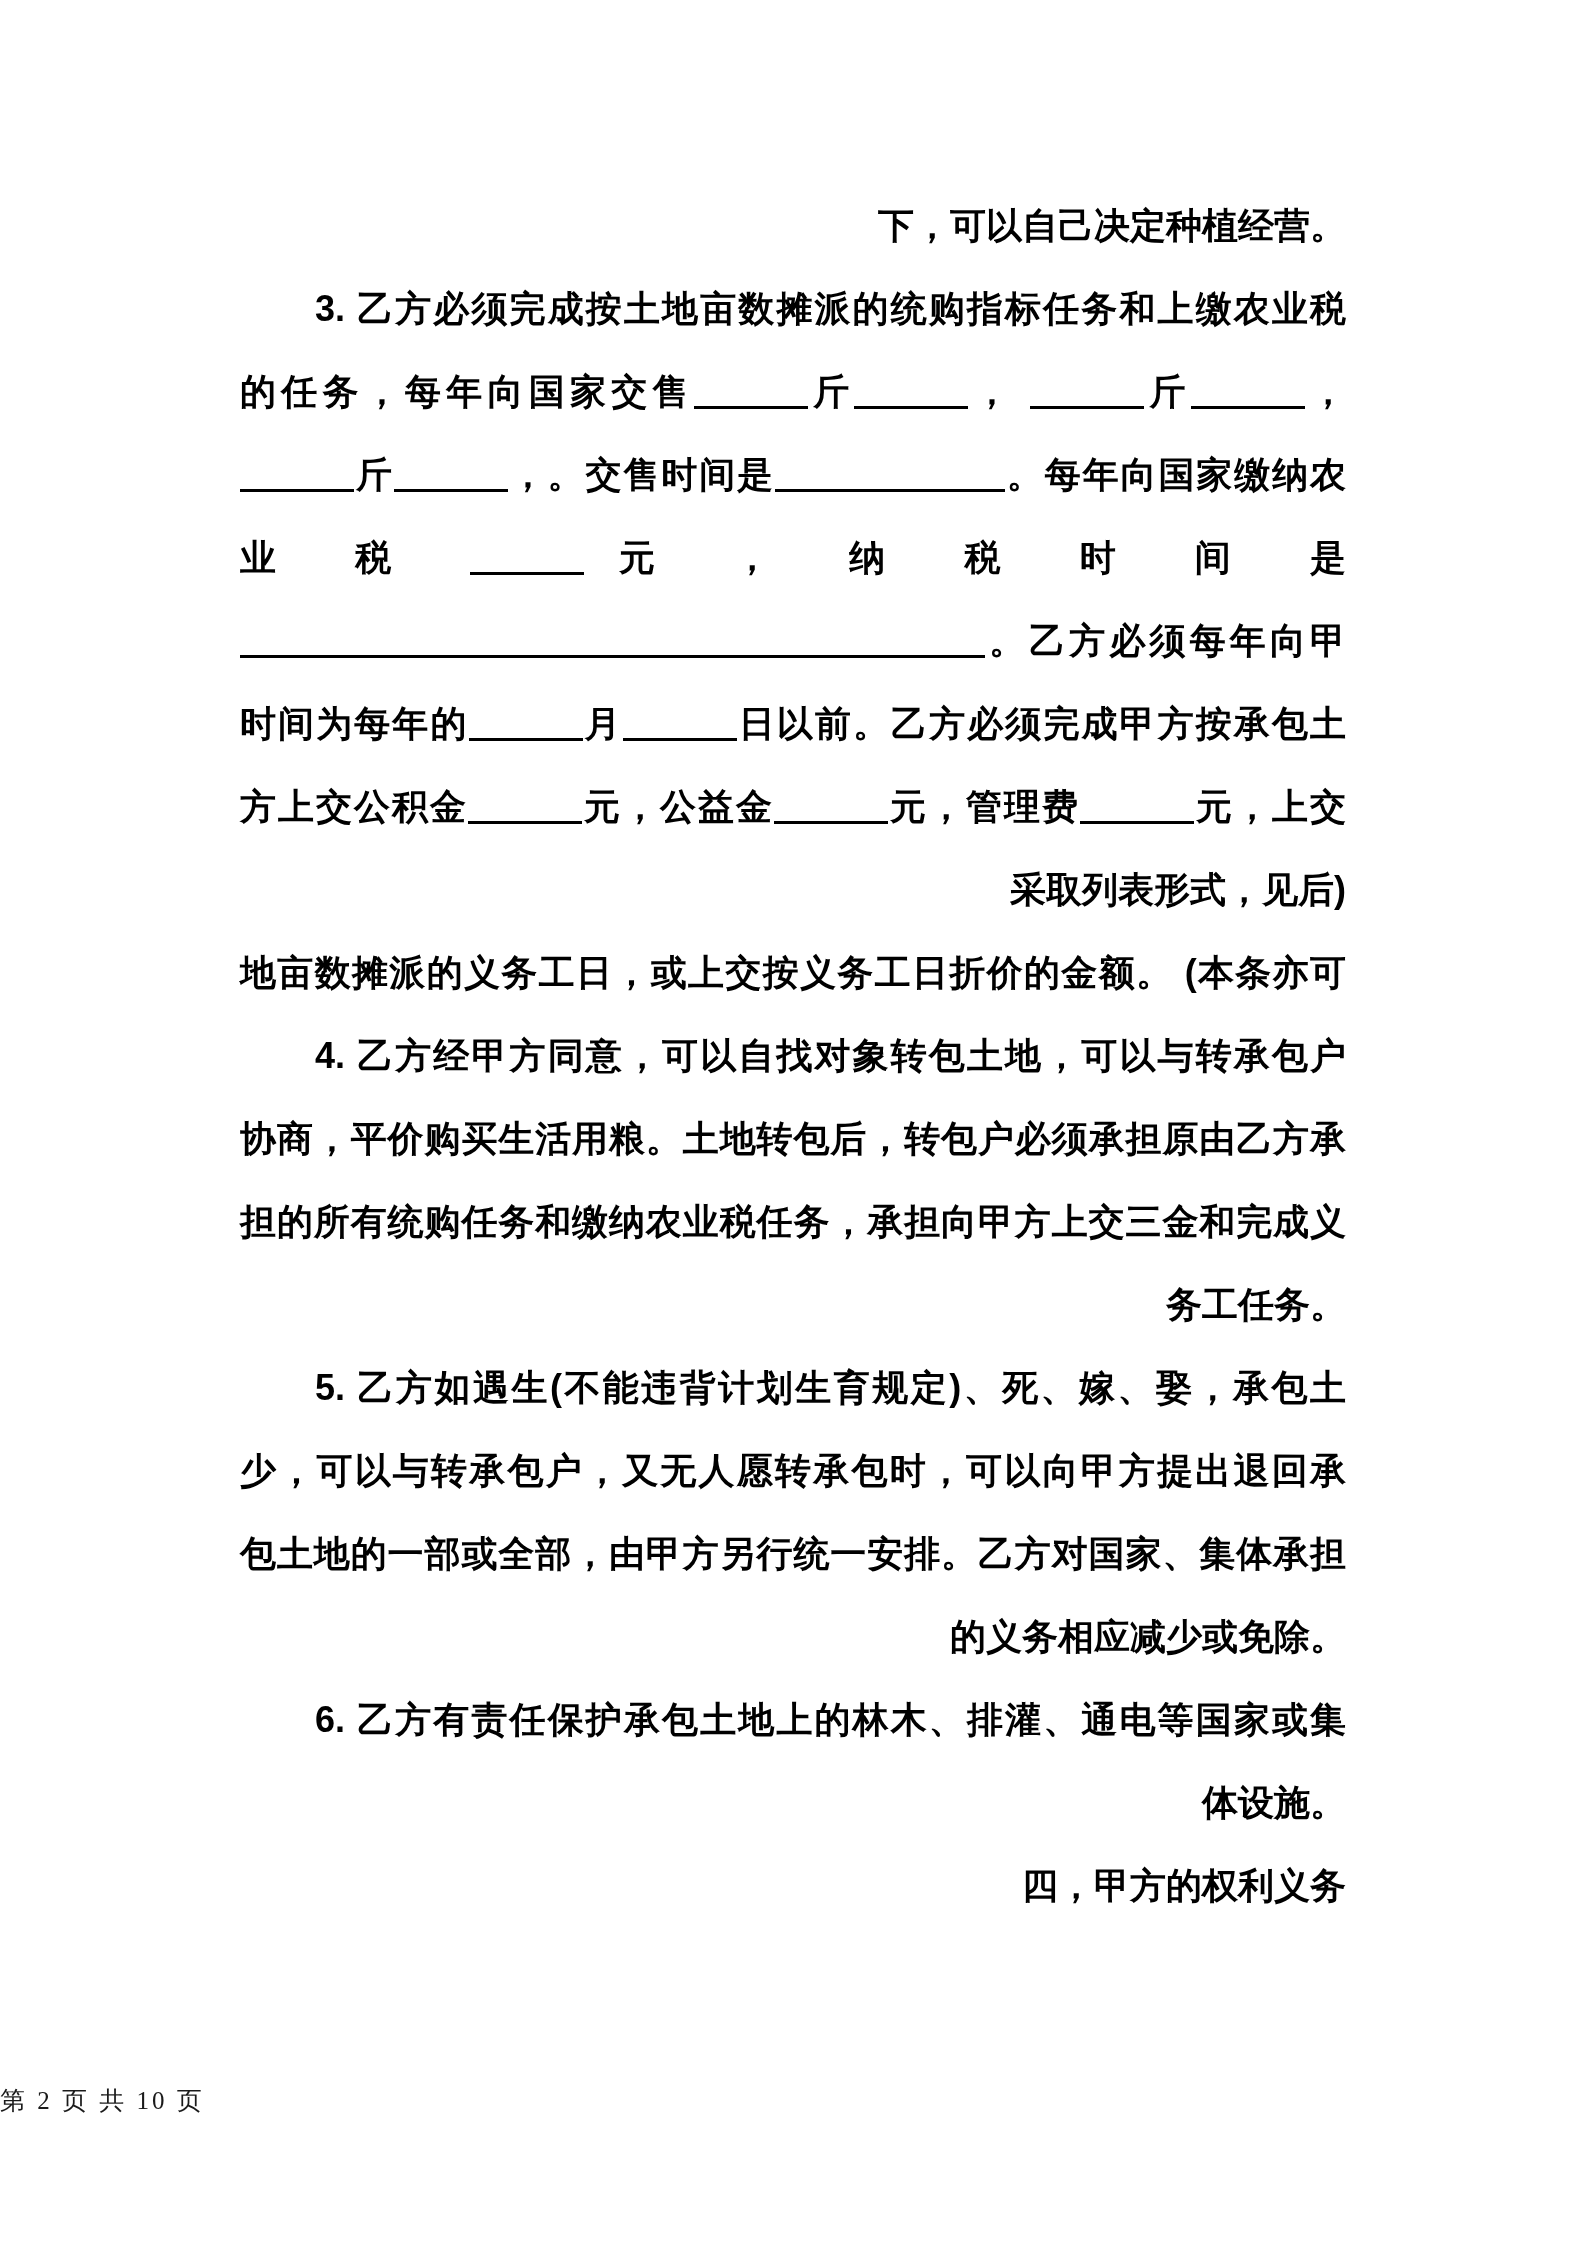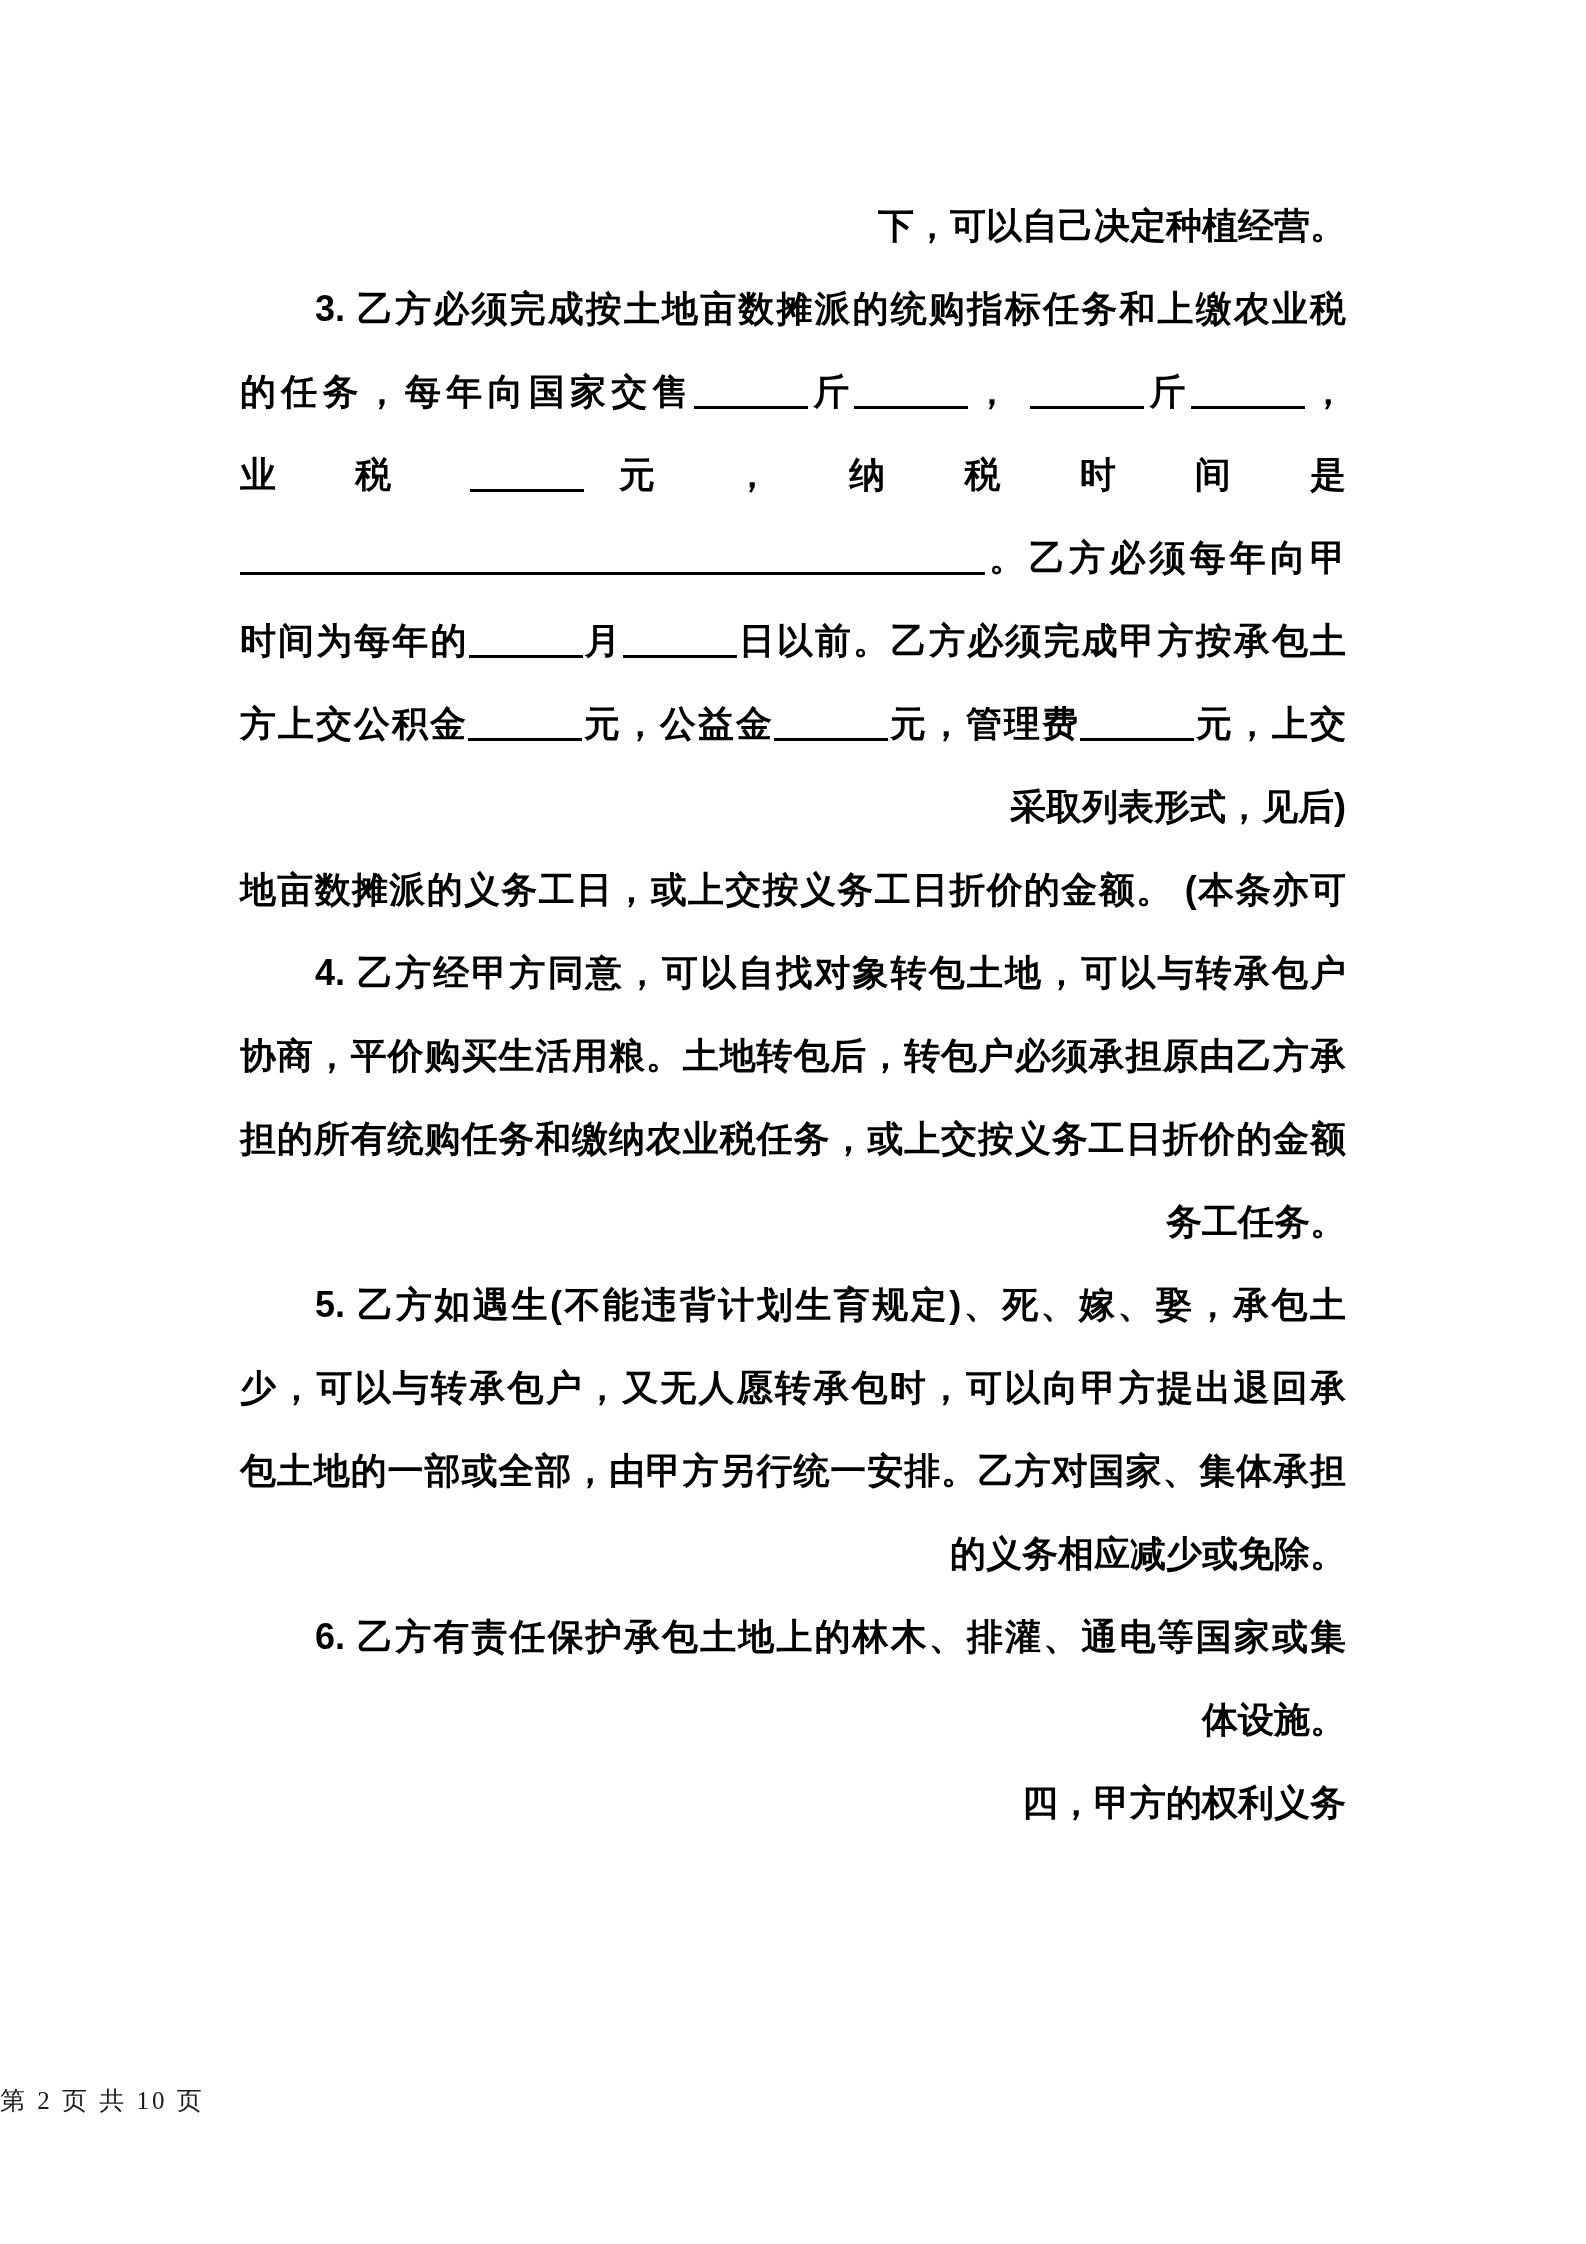--- a/index.html
+++ b/index.html
@@ -52,29 +52,30 @@
     color: #1a1a1a;
   }
 </style>
 </head>
 <body>
 
 <div class="doc">
   <div class="line"><span>下，可以自己决定种植经营。</span></div>
   <div class="line j ind"><span>3. 乙方必须完成按土地亩数摊派的统购指标任务和上缴农业税</span></div>
   <div class="line j"><span>的任务，每年向国家交售</span><span class="blank" style="width: 114px;"></span><span>斤</span><span class="blank" style="width: 114px;"></span><span>， </span><span class="blank" style="width: 114px;"></span><span>斤</span><span class="blank" style="width: 114px;"></span><span>，</span></div>
+  <div class="line j"><span class="blank" style="width: 114px;"></span><span>斤</span><span class="blank" style="width: 114px;"></span><span>，。交售时间是</span><span class="blank" style="width: 230px;"></span><span>。每年向国家缴纳农</span></div>
   <div class="line j"><span>业 税 </span><span class="blank" style="width: 114px;"></span><span>元 ， 纳 税 时 间 是</span></div>
   <div class="line j"><span class="blank" style="width: 745px;"></span><span>。乙方必须每年向甲</span></div>
   <div class="line j"><span>时间为每年的</span><span class="blank" style="width: 114px;"></span><span>月</span><span class="blank" style="width: 114px;"></span><span>日以前。乙方必须完成甲方按承包土</span></div>
   <div class="line j"><span>方上交公积金</span><span class="blank" style="width: 114px;"></span><span>元，公益金</span><span class="blank" style="width: 114px;"></span><span>元，管理费</span><span class="blank" style="width: 114px;"></span><span>元，上交</span></div>
   <div class="line"><span>采取列表形式，见后)</span></div>
   <div class="line j"><span>地亩数摊派的义务工日，或上交按义务工日折价的金额。 (本条亦可</span></div>
   <div class="line j ind"><span>4. 乙方经甲方同意，可以自找对象转包土地，可以与转承包户</span></div>
   <div class="line j"><span>协商，平价购买生活用粮。土地转包后，转包户必须承担原由乙方承</span></div>
-  <div class="line j"><span>担的所有统购任务和缴纳农业税任务，或上交按义务工日折价的金额</span></div>
+  <div class="line j"><span>担的所有统购任务和缴纳农业税任务，承担向甲方上交三金和完成义</span></div>
   <div class="line"><span>务工任务。</span></div>
   <div class="line j ind"><span>5. 乙方如遇生(不能违背计划生育规定)、死、嫁、娶，承包土</span></div>
   <div class="line j"><span>少，可以与转承包户，又无人愿转承包时，可以向甲方提出退回承</span></div>
   <div class="line j"><span>包土地的一部或全部，由甲方另行统一安排。乙方对国家、集体承担</span></div>
   <div class="line"><span>的义务相应减少或免除。</span></div>
   <div class="line j ind"><span>6. 乙方有责任保护承包土地上的林木、排灌、通电等国家或集</span></div>
   <div class="line"><span>体设施。</span></div>
   <div class="line ind"><span>四，甲方的权利义务</span></div>
 </div>
 

